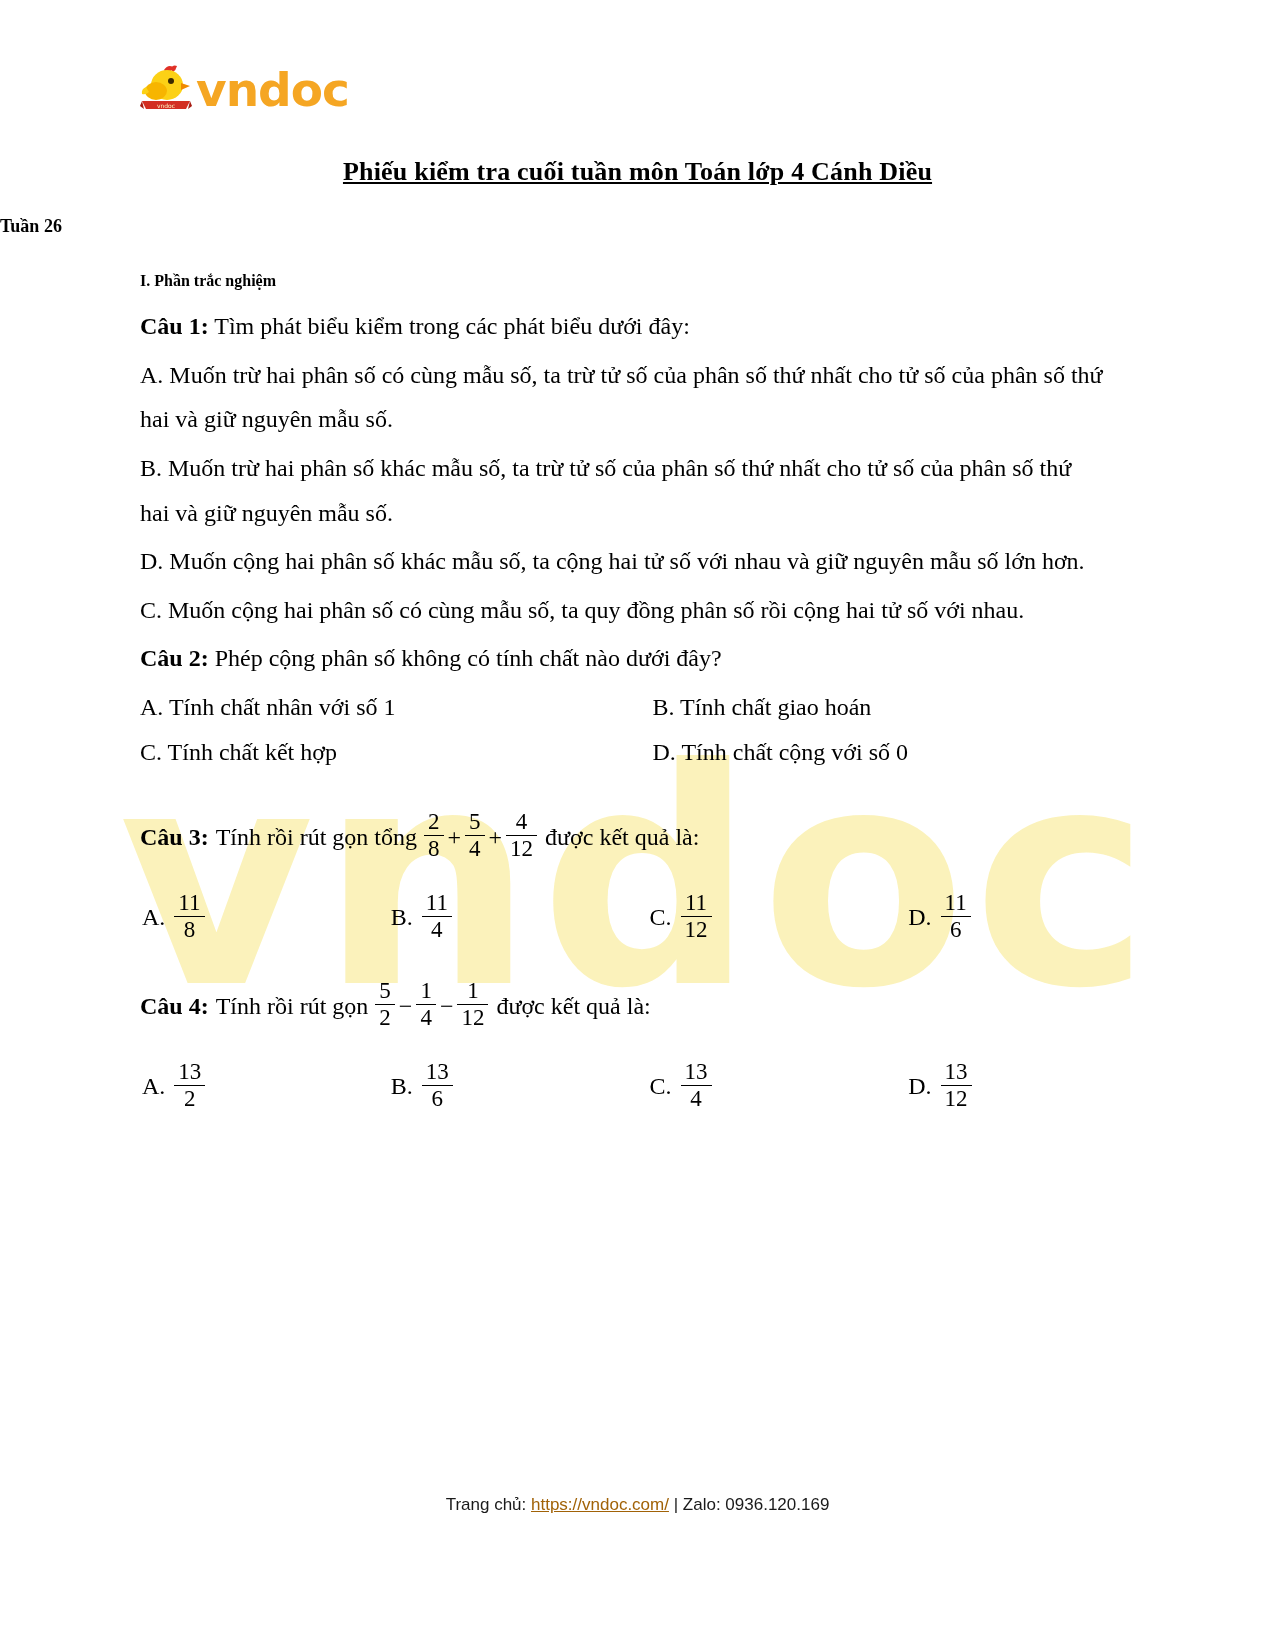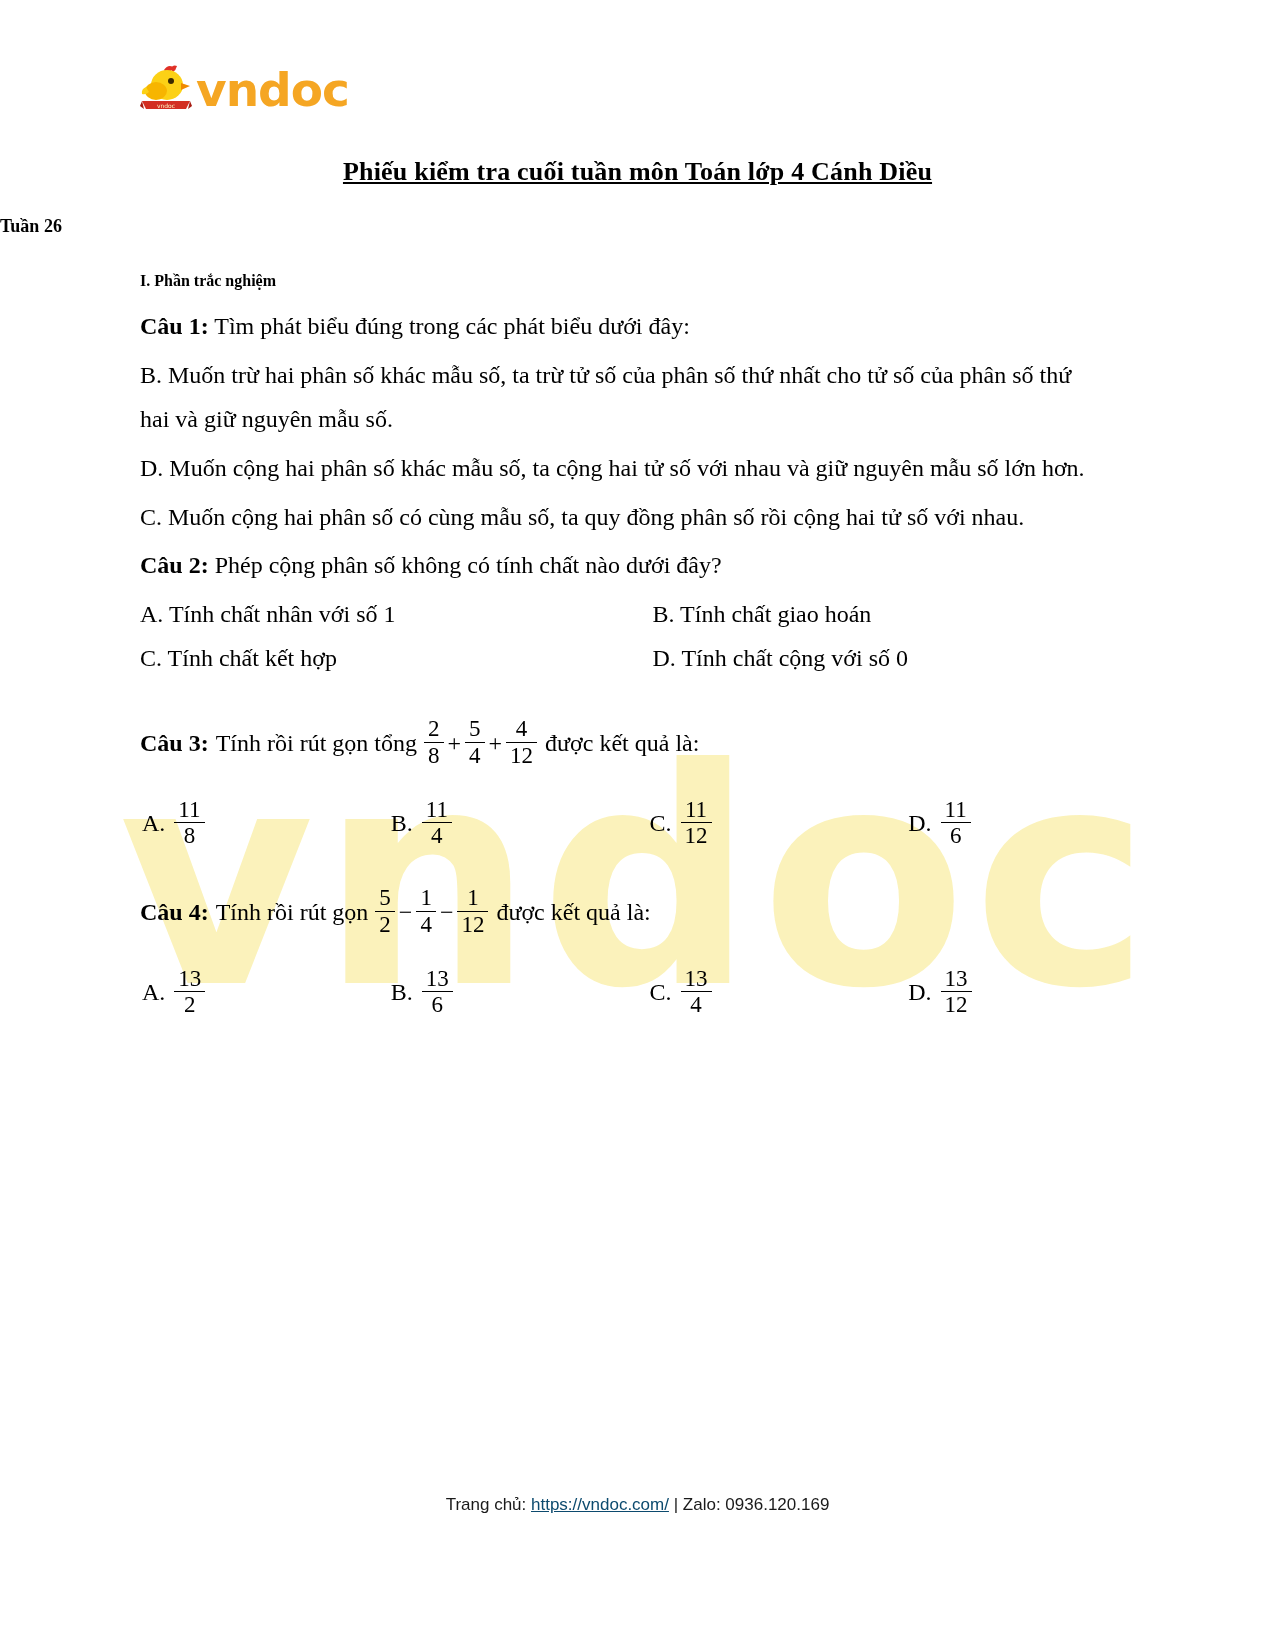--- a/index.html
+++ b/index.html
@@ -192,21 +192,21 @@
     position: absolute;
     left: 0;
     right: 0;
     top: 1495px;
     text-align: center;
     font-family: "Liberation Sans", sans-serif;
     font-size: 17px;
     color: #1a1a1a;
   }
   .footer a {
-    color: #0c4a6e;
+    color: #a16207;
     text-decoration: underline;
   }
   .footer .sep { color: #1a1a1a; }
 </style>
 </head>
 <body>
 
 <div class="page">
 
   <div class="watermark">vndoc</div>
@@ -234,22 +234,23 @@
 
     <div class="doc-title">Phiếu kiểm tra cuối tuần môn Toán lớp 4 Cánh Diều</div>
     <div class="doc-subtitle">Tuần 26</div>
 
     <div class="body-block">
 
       <div class="section-heading">I. Phần trắc nghiệm</div>
 
       <p class="line">
         <span class="q-label">Câu 1:</span>
-        <span>Tìm phát biểu đúng trong các phát biểu dưới đây:</span>
+        <span>Tìm phát biểu kiểm trong các phát biểu dưới đây:</span>
       </p>
+      <p class="line">A. Muốn trừ hai phân số có cùng mẫu số, ta trừ tử số của phân số thứ nhất cho tử số của phân số thứ hai và giữ nguyên mẫu số.</p>
       <p class="line">B. Muốn trừ hai phân số khác mẫu số, ta trừ tử số của phân số thứ nhất cho tử số của phân số thứ hai và giữ nguyên mẫu số.</p>
       <p class="line">D. Muốn cộng hai phân số khác mẫu số, ta cộng hai tử số với nhau và giữ nguyên mẫu số lớn hơn.</p>
       <p class="line">C. Muốn cộng hai phân số có cùng mẫu số, ta quy đồng phân số rồi cộng hai tử số với nhau.</p>
 
       <p class="line">
         <span class="q-label">Câu 2:</span>
         <span>Phép cộng phân số không có tính chất nào dưới đây?</span>
       </p>
 
       <div class="two-col">

